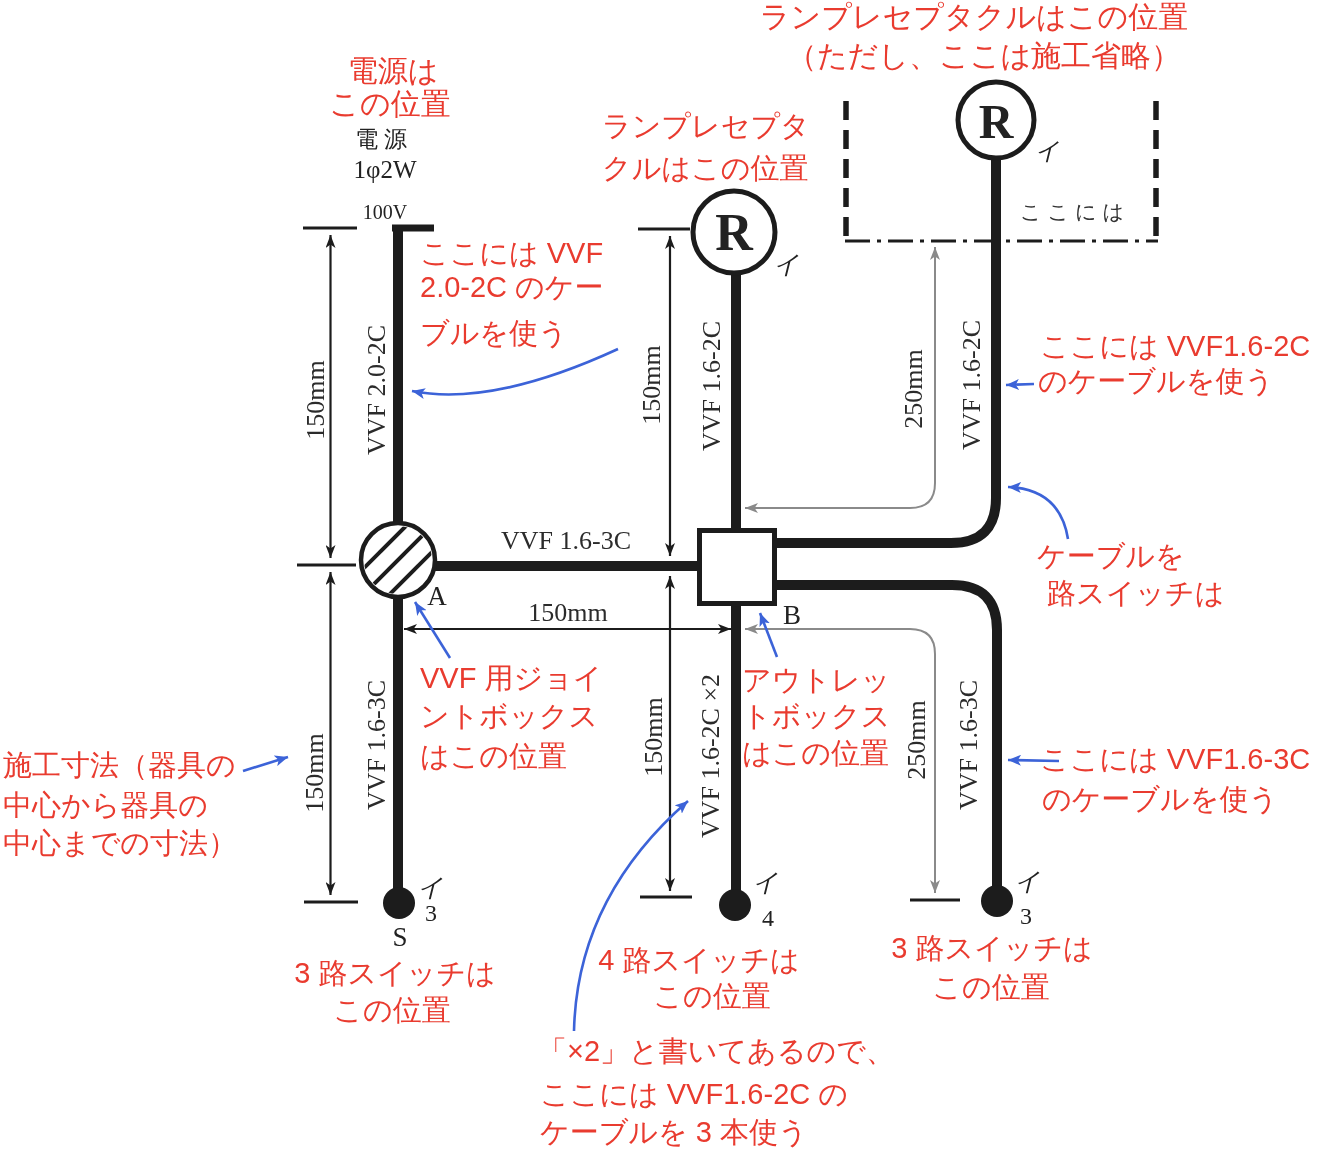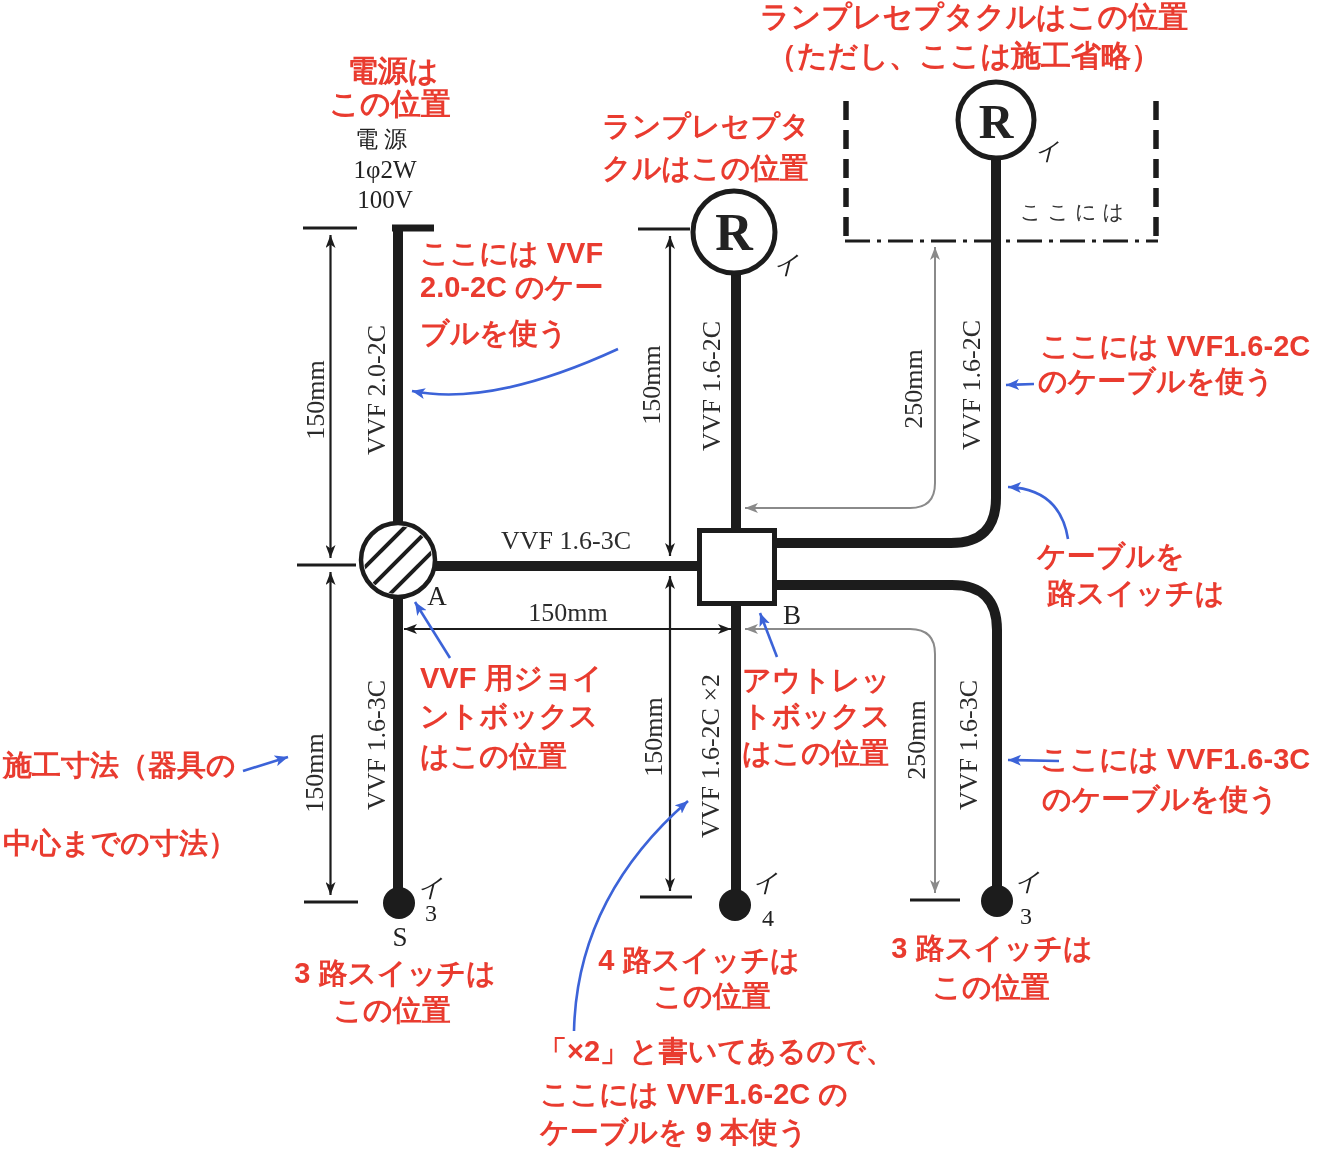--- a/index.html
+++ b/index.html
@@ -3,21 +3,21 @@
 <meta charset="utf-8">
 <style>
   :root{
     --red:#e93b2f; --blue:#3c63d8; --line:#1c1c1c; --gray:#8a8a8a; --ink:#222;
   }
   html,body{margin:0;padding:0;background:#fff;}
   #stage{position:relative;width:1344px;height:1162px;background:#fff;overflow:hidden;
          font-family:"Liberation Sans",sans-serif;}
   #art{position:absolute;left:0;top:0;z-index:1;}
   .t{position:absolute;z-index:2;line-height:1.08;white-space:nowrap;}
-  .red{color:var(--red);font-size:29px;font-weight:700;}
+  .red{color:var(--red);font-size:29px;font-weight:400;}
   .red.big{font-size:30px;}
   .c{transform:translateX(-50%);}
   .blk{color:var(--ink);font-family:"Liberation Serif",serif;}
   .rot{display:flex;align-items:center;justify-content:center;width:220px;height:30px;
        transform:rotate(-90deg);font-family:"Liberation Serif",serif;color:#2b2b2b;font-size:26px;}
   .lbl{font-family:"Liberation Serif",serif;color:#2b2b2b;font-size:26px;}
   .ita{font-style:italic;}
   .cable{stroke:var(--line);stroke-width:10;fill:none;}
   .cap{stroke:var(--line);stroke-width:7;fill:none;}
   .sym{stroke:var(--line);fill:#fff;}
@@ -109,21 +109,21 @@
       <path class="barrow" d="M777 657 L760 613" marker-end="url(#mU)"></path>
       <path class="barrow" d="M574 1031 Q577 898 688 801" marker-end="url(#mU)"></path>
       <path class="barrow" d="M1034 384 L1006 385" marker-end="url(#mU)"></path>
       <path class="barrow" d="M1068 539 Q1060 489 1008 487" marker-end="url(#mU)"></path>
       <path class="barrow" d="M243 771 L288 757" marker-end="url(#mU)"></path>
       <path class="barrow" d="M1059 761 L1008 760" marker-end="url(#mU)"></path>
     </g>
   </svg>
 
   <div class="t red big c" style="left:974px;top:1px">ランプレセプタクルはこの位置</div>
-  <div class="t red big c" style="left:964px;top:40px">（ただし、ここは施工省略）</div>
+  <div class="t red big c" style="left:984px;top:40px">（ただし、ここは施工省略）</div>
 
   <div class="t red big c" style="left:393px;top:55px">電源は</div>
   <div class="t red big c" style="left:390px;top:88px">この位置</div>
 
   <div class="t red" style="left:602px;top:111px">ランプレセプタ</div>
   <div class="t red" style="left:602px;top:153px">クルはこの位置</div>
 
   <div class="t red" style="left:420px;top:238px">ここには VVF</div>
   <div class="t red" style="left:420px;top:272px">2.0-2C のケー</div>
   <div class="t red" style="left:420px;top:318px">ブルを使う</div>
@@ -136,41 +136,42 @@
 
   <div class="t red" style="left:420px;top:663px">VVF 用ジョイ</div>
   <div class="t red" style="left:420px;top:701px">ントボックス</div>
   <div class="t red" style="left:420px;top:741px">はこの位置</div>
 
   <div class="t red" style="left:742px;top:665px">アウトレッ</div>
   <div class="t red" style="left:742px;top:701px">トボックス</div>
   <div class="t red" style="left:742px;top:738px">はこの位置</div>
 
   <div class="t red" style="left:3px;top:750px">施工寸法（器具の</div>
+  <div class="t red" style="left:3px;top:790px">中心から器具の</div>
   <div class="t red" style="left:3px;top:828px">中心までの寸法）</div>
 
   <div class="t red c" style="left:395px;top:958px">3 路スイッチは</div>
   <div class="t red c" style="left:392px;top:995px">この位置</div>
 
   <div class="t red c" style="left:699px;top:945px">4 路スイッチは</div>
   <div class="t red c" style="left:712px;top:981px">この位置</div>
 
   <div class="t red c" style="left:992px;top:933px">3 路スイッチは</div>
   <div class="t red c" style="left:991px;top:972px">この位置</div>
 
   <div class="t red" style="left:1040px;top:744px">ここには VVF1.6-3C</div>
   <div class="t red" style="left:1042px;top:784px">のケーブルを使う</div>
 
   <div class="t red" style="left:538px;top:1036px">「×2」と書いてあるので、</div>
   <div class="t red" style="left:540px;top:1079px">ここには VVF1.6-2C の</div>
-  <div class="t red" style="left:540px;top:1117px">ケーブルを 9 本使う</div>
+  <div class="t red" style="left:540px;top:1117px">ケーブルを 3 本使う</div>
 
   <div class="t blk c" style="left:381px;top:128px;font-size:23px">電 源</div>
   <div class="t blk c" style="left:385px;top:156px;font-size:25px">1φ2W</div>
-  <div class="t blk c" style="left:385px;top:186px;font-size:25px">100V</div>
+  <div class="t blk c" style="left:385px;top:202px;font-size:20px">100V</div>
 
   <div class="t blk" style="left:1020px;top:201px;font-size:21px;letter-spacing:6px;color:#333">ここには</div>
 
   <div class="t blk c" style="left:734px;top:205px;font-size:52px;font-weight:bold">R</div>
   <div class="t blk c" style="left:996px;top:96px;font-size:48px;font-weight:bold">R</div>
 
   <div class="t blk c" style="left:437px;top:582px;font-size:27px">A</div>
   <div class="t blk c" style="left:792px;top:601px;font-size:27px">B</div>
 
   <div class="t blk c ita" style="left:786px;top:251px;font-size:25px">イ</div>

